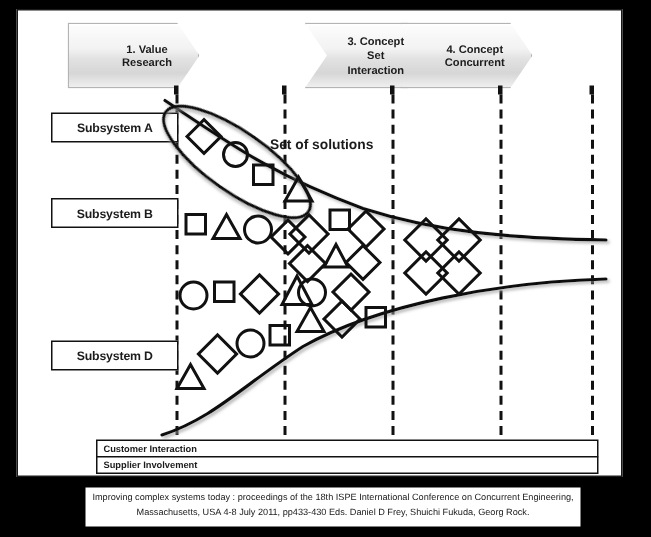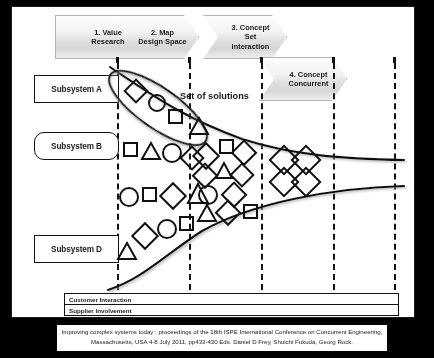--- a/index.html
+++ b/index.html
@@ -56,21 +56,21 @@
   .tick {
     position: absolute;
     width: 3px; height: 6px;
     background: #111;
   }
 
   
   .subsystem-box {
     position: absolute;
     left: 22px;
-    width: 85px; height: 28px;
+    width: 85px; height: 20px;
     background: #ffffff;
     border: 1.6px solid #111111;
     display: flex;
     align-items: center;
     justify-content: center;
     font-size: 8.2px;
     font-weight: bold;
     color: #1b1b1b;
     letter-spacing: -0.1px;
   }
@@ -135,40 +135,34 @@
   }
   #caption .cline { display: block; }
 </style>
 </head>
 <body>
 
 <div id="figure-frame">
 
   <div id="phase-strip">
 
-    <div class="chevron" style="left:16px;width:88px;padding-left:21px;">
+    <div class="chevron" style="left:6px;width:88px;padding-left:21px;">
       <span class="lbl">1. Value Research</span>
     </div>
 
-    <div class="chevron notched" style="left:76px;width:84px;">
-      <span class="lbl">
-        <span>2. Map</span><br>
-        <span>Design Space</span>
-      </span>
-    </div>
 
     <div class="chevron notched" style="left:164px;width:84px;">
       <span class="lbl">
         <span>3. Concept</span><br>
         <span>Set</span><br>
         <span>Interaction</span>
       </span>
     </div>
 
-    <div class="chevron notched" style="left:220px;width:88px;margin-top:42px;">
+    <div class="chevron notched" style="left:228px;width:88px;">
       <span class="lbl">
         <span>4. Concept</span><br>
         <span>Concurrent</span>
       </span>
     </div>
 
   </div>
 
   <div class="tick" style="left:104px;top:50px;"></div>
   <div class="tick" style="left:176px;top:50px;"></div>
@@ -178,24 +172,24 @@
 
   <div class="divider" style="left:105px;top:56px;height:227px;"></div>
   <div class="divider" style="left:177px;top:56px;height:227px;"></div>
   <div class="divider" style="left:249px;top:56px;height:227px;"></div>
   <div class="divider" style="left:321px;top:56px;height:227px;"></div>
   <div class="divider" style="left:382px;top:56px;height:227px;"></div>
 
   <div class="subsystem-box" style="top:68px;">
     <span>Subsystem A</span>
   </div>
-  <div class="subsystem-box" style="top:125px;border-radius:10px;">
+  <div class="subsystem-box" style="top:125px;">
     <span>Subsystem B</span>
   </div>
-  <div class="subsystem-box" style="top:228px;">
+  <div class="subsystem-box" style="top:220px;">
     <span>Subsystem D</span>
   </div>
 
   <svg id="funnel-canvas" viewBox="0 0 404 312">
     <defs>
       <filter id="softshadow" x="-30%" y="-30%" width="170%" height="170%">
         <feDropShadow dx="1.4" dy="1.4" stdDeviation="1.0" flood-color="#9a9a9a" flood-opacity="0.75"></feDropShadow>
       </filter>
     </defs>
 

